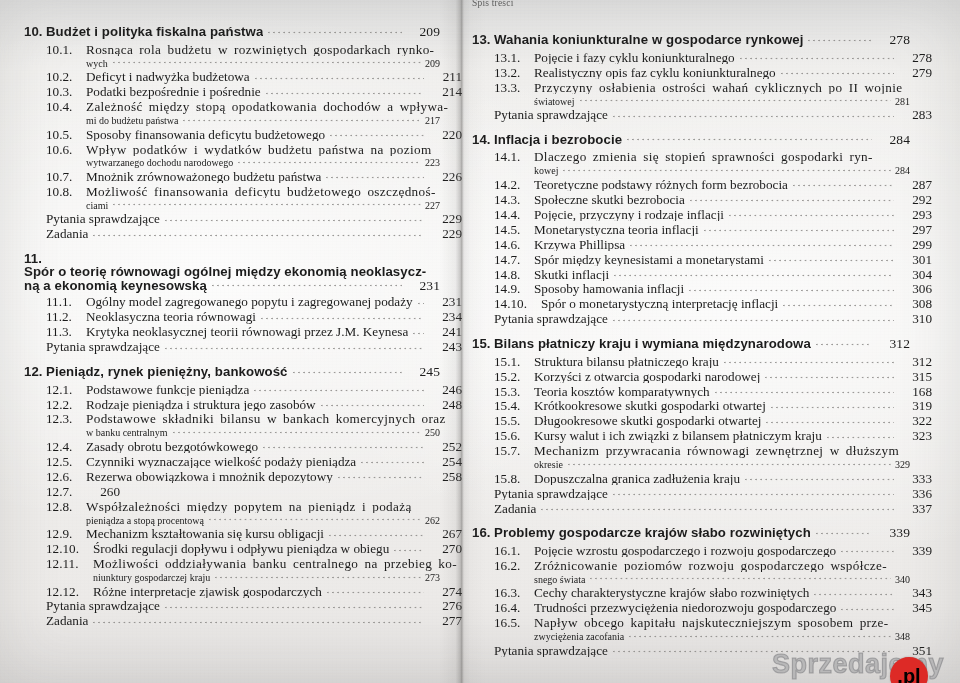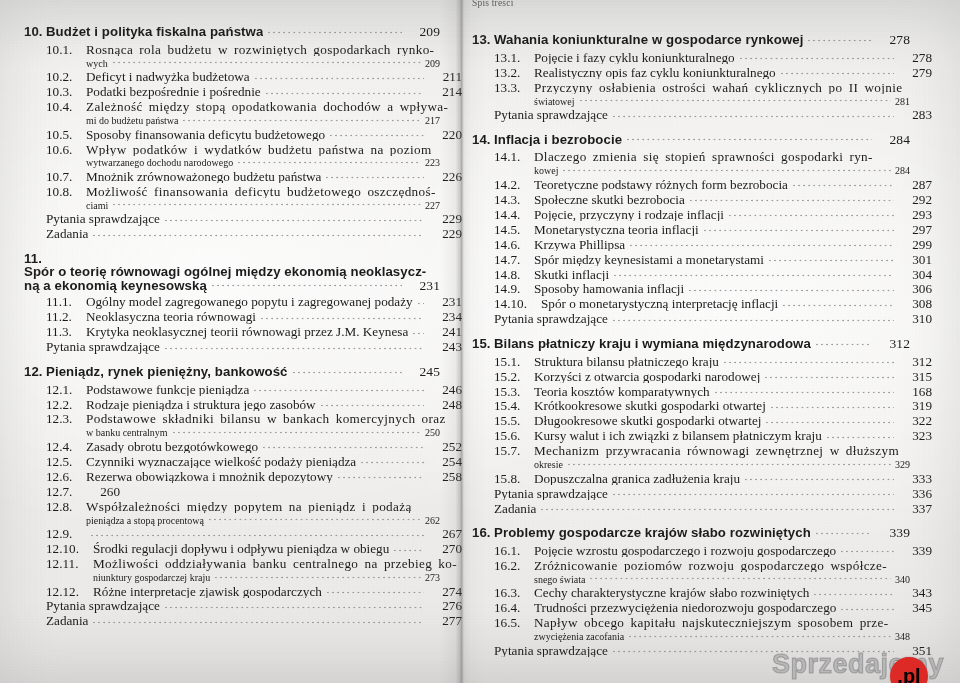--- a/index.html
+++ b/index.html
@@ -441,20 +441,21 @@
           </span>
         </li>
         <li class="cont-line">
           <span class="title">pieniądza a stopą procentową</span>
           <span class="leader"></span>
           <span class="page-no">262</span>
         </li>
         <li class="entry lvl-section">
           <span class="num">12.9.</span>
           <span class="title-wrap">
+            <span class="title">Mechanizm kształtowania się kursu obligacji</span>
             <span class="leader"></span>
           </span>
           <span class="page-no">267</span>
         </li>
         <li class="entry lvl-section wide">
           <span class="num">12.10.</span>
           <span class="title-wrap">
             <span class="title">Środki regulacji dopływu i odpływu pieniądza w obiegu</span>
             <span class="leader"></span>
           </span>

